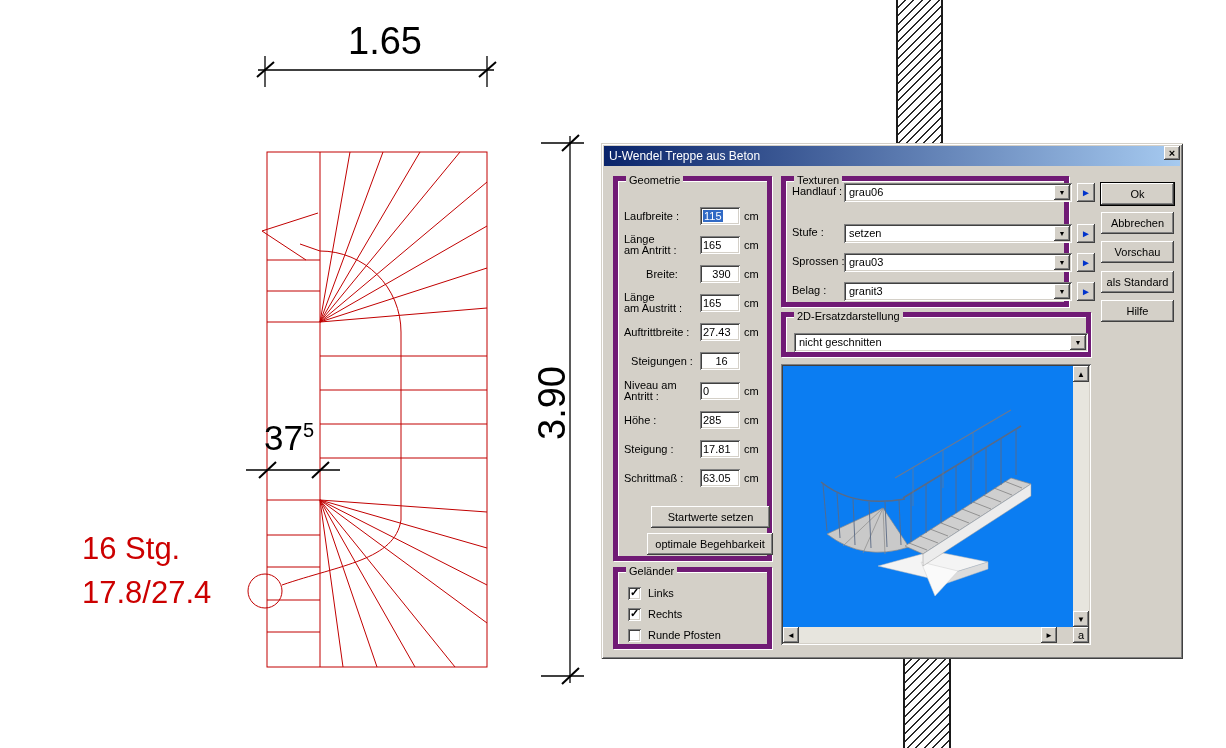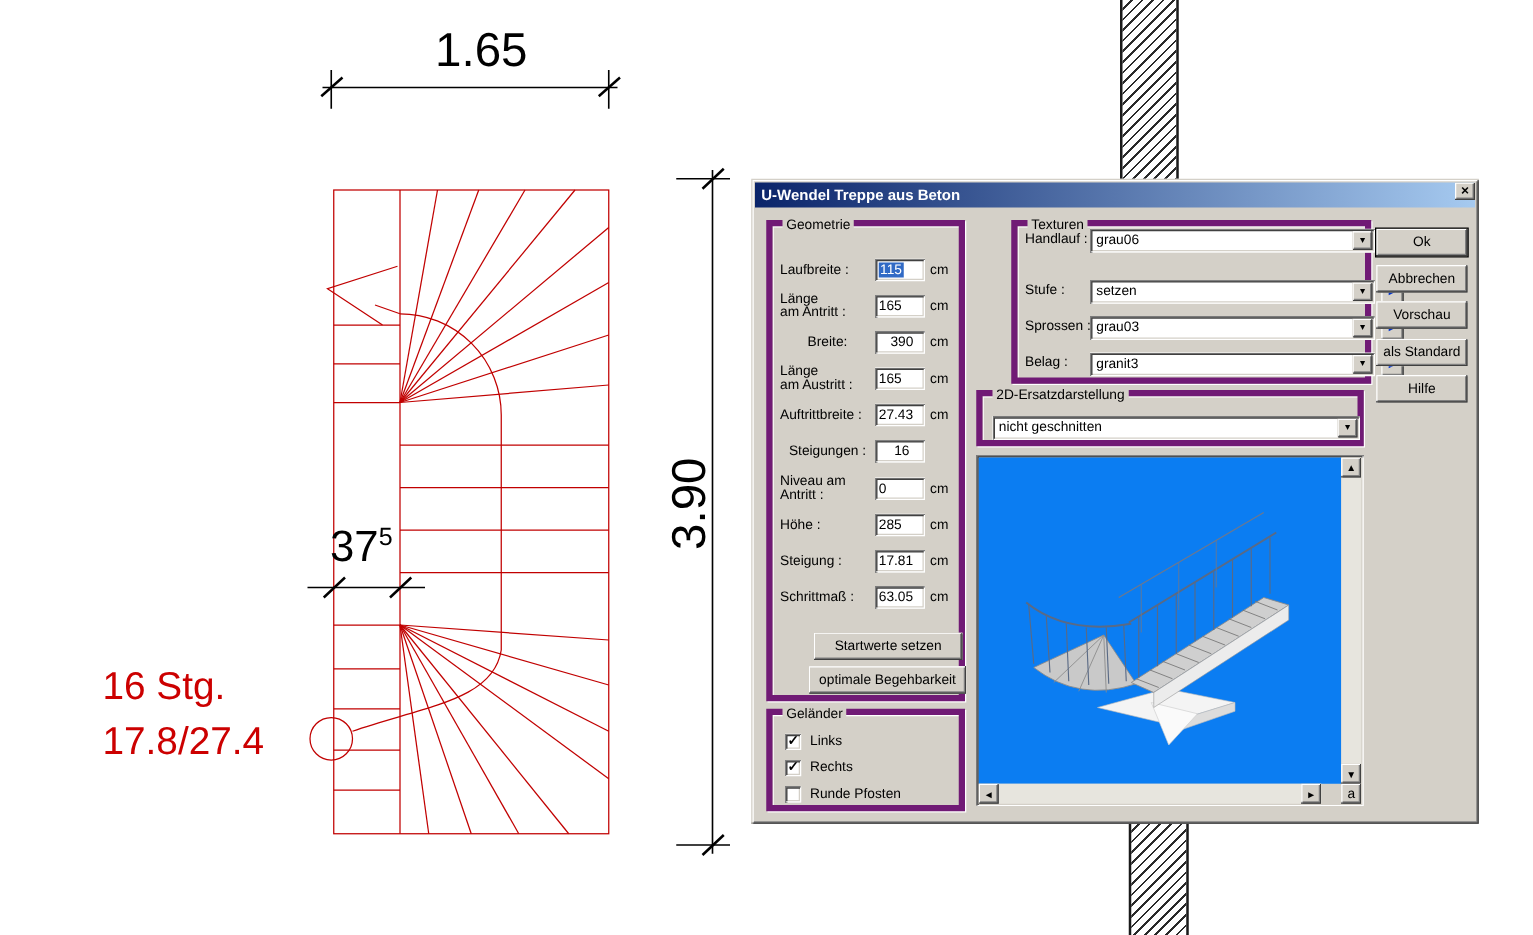--- a/index.html
+++ b/index.html
@@ -23,21 +23,21 @@
   .wall-top{left:896px;top:0;width:43px;height:143px;}
   .wall-bottom{left:903px;top:658px;width:44px;height:90px;}
 
   
   .dialog{position:absolute;left:601px;top:143px;width:582px;height:516px;background:#d4d0c8;
           box-shadow:inset 1px 1px 0 #d4d0c8,inset -1px -1px 0 #404040,
                      inset 2px 2px 0 #ffffff,inset -2px -2px 0 #808080;
           font-size:11px;}
   .titlebar{position:absolute;left:3px;top:3px;right:3px;height:20px;
             background:linear-gradient(90deg,#0a246a,#a6caf0);
-            display:flex;align-items:center;color:#fff;font-weight:bold;font-size:12px;
+            display:flex;align-items:center;color:#fff;font-weight:normal;font-size:12px;
             padding-left:5px;box-sizing:border-box;}
   .close-btn{position:absolute;right:3px;top:3px;width:16px;height:14px;background:#d4d0c8;
              box-shadow:inset -1px -1px 0 #404040,inset 1px 1px 0 #fff,
                         inset -2px -2px 0 #808080,inset 2px 2px 0 #d4d0c8;
              display:flex;align-items:center;justify-content:center;
              font-size:11px;font-weight:bold;color:#000;line-height:1;}
   .raised{background:#d4d0c8;
           box-shadow:inset -1px -1px 0 #404040,inset 1px 1px 0 #ffffff,
                      inset -2px -2px 0 #808080,inset 2px 2px 0 #d4d0c8;}
   .groupbox{position:absolute;border:5px solid #701a75;
@@ -260,21 +260,21 @@
             <span class="mark">✓</span>
           </span>
         <span class="lbl">Rechts</span>
       </div>
       <div class="check-row" style="top:55px;">
         <span class="checkbox"></span>
         <span class="lbl">Runde Pfosten</span>
       </div>
     </div>
 
-    <div class="groupbox" style="left:180px;top:33px;width:288px;height:131px;margin-left:28px;">
+    <div class="groupbox" style="left:180px;top:33px;width:288px;height:131px;">
       <span class="group-label">Texturen</span>
 
       <div class="tex-row" style="top:0;">
         <span class="tex-label">Handlauf :</span>
         <span class="combo" style="left:58px;top:2px;width:228px;">
           <span class="combo-text">grau06</span>
           <span class="combo-btn raised">▼</span>
         </span>
         <span class="browse-btn raised" style="left:291px;top:2px;">
             <span class="arrow">►</span>

